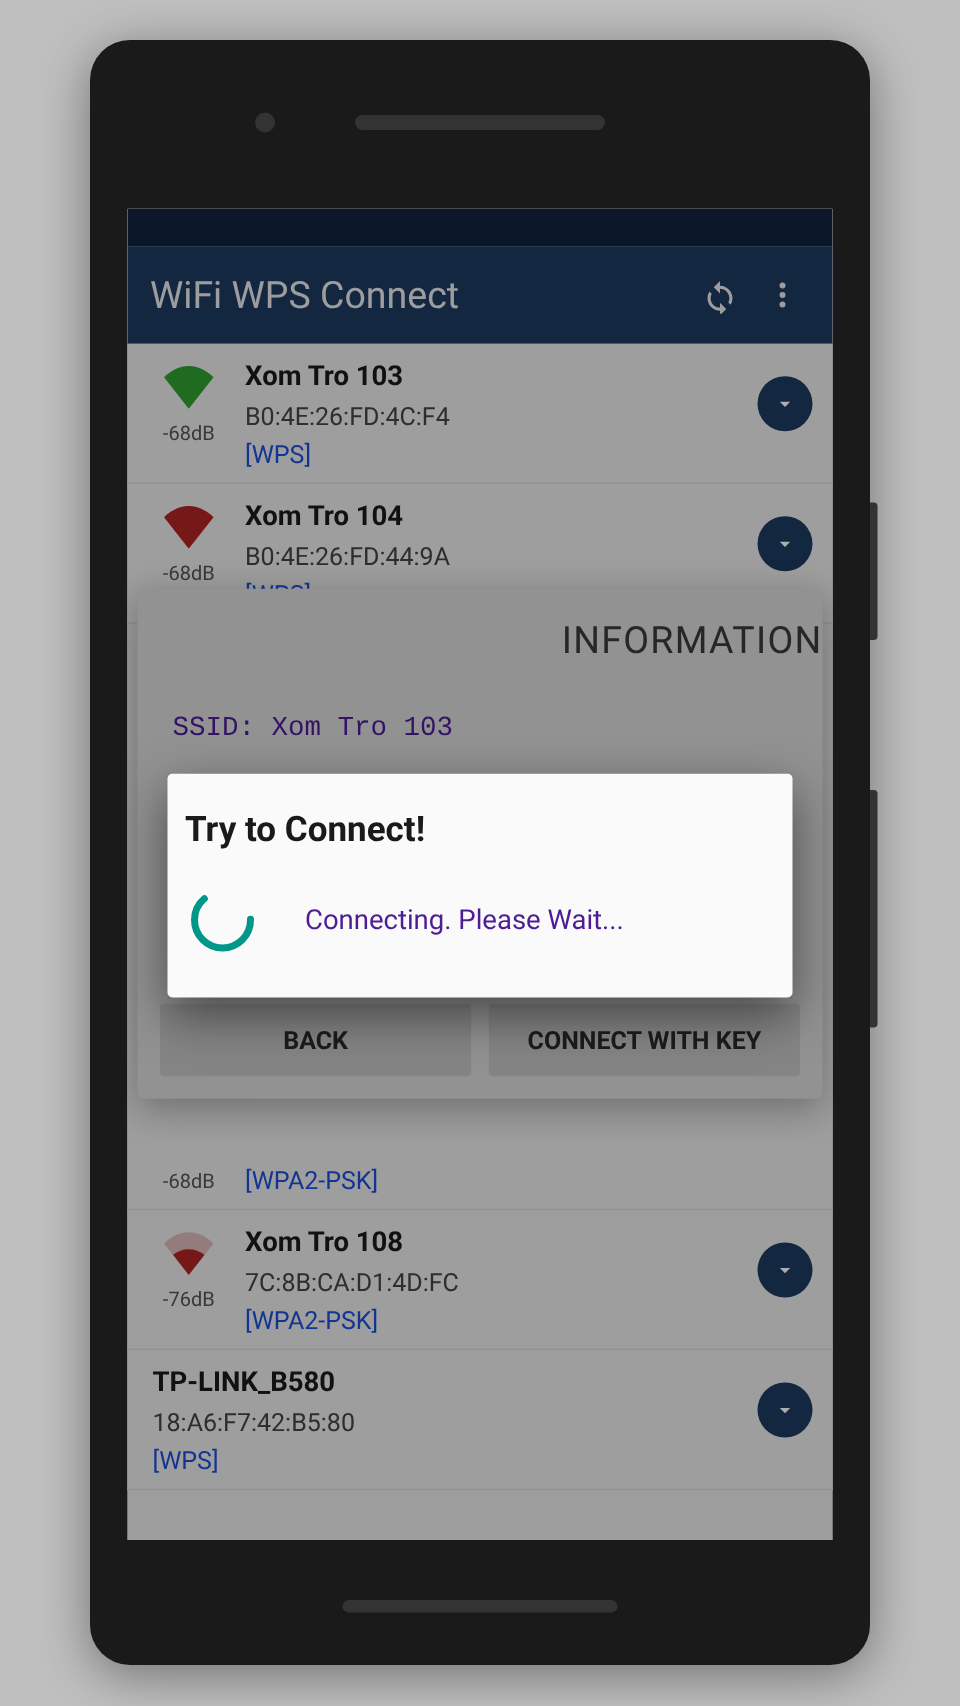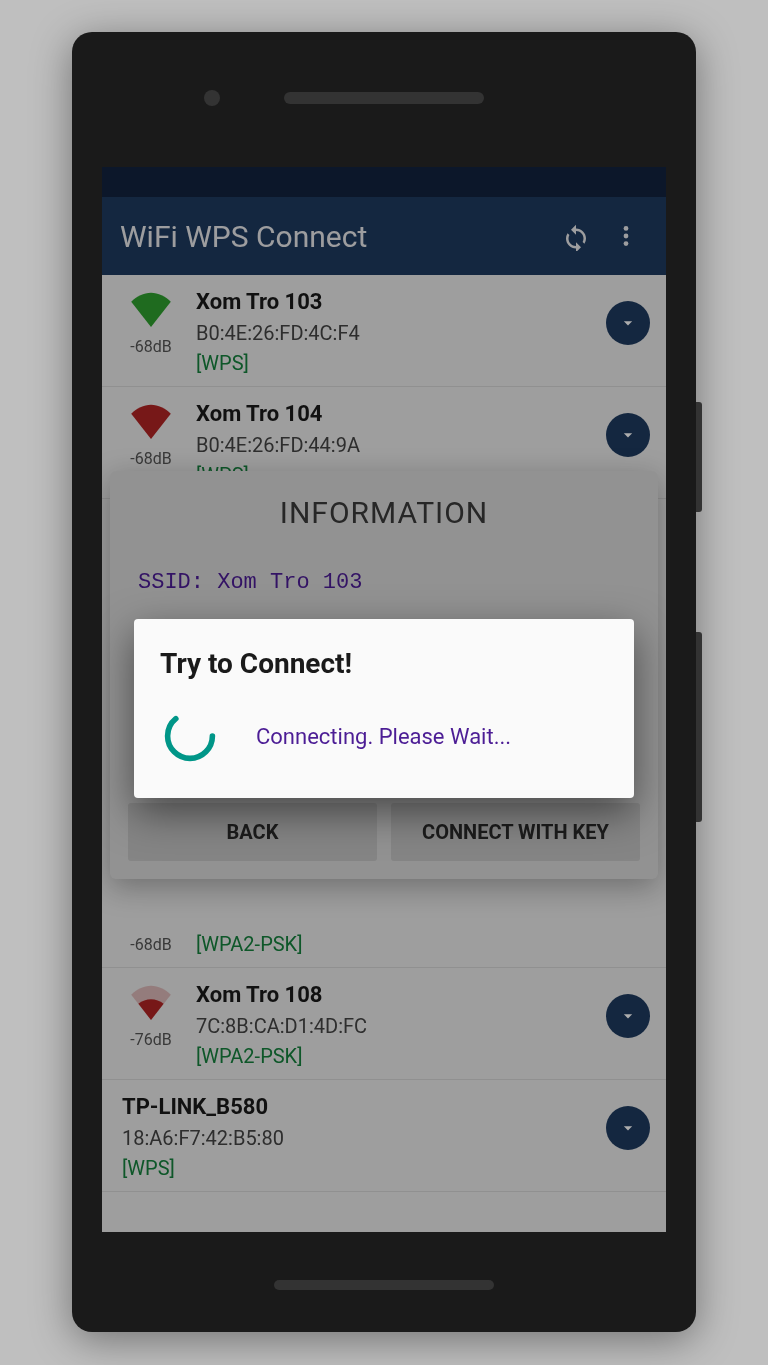--- a/index.html
+++ b/index.html
@@ -11,21 +11,21 @@
     overflow: hidden;
     position: relative;
   }
   .phone {
     position: absolute;
     left: 72px;
     top: 32px;
     width: 624px;
     height: 1300px;
     background: #1a1a1a;
-    border-radius: 20px;
+    border-radius: 32px;
     box-shadow: 0 8px 40px rgba(0,0,0,0.4);
   }
   .phone-side-btn {
     position: absolute;
     right: -6px;
     width: 6px;
     background: #333;
     border-radius: 0 3px 3px 0;
   }
   .side1 { top: 370px; height: 110px; }
@@ -111,21 +111,21 @@
     font-size: 16px;
     color: #555;
     margin-top: 6px;
   }
   .info {
     flex: 1;
     padding-left: 8px;
   }
   .ssid { font-size: 22px; font-weight: 700; color: #1a1a1a; line-height: 1.5; }
   .mac  { font-size: 20px; color: #444; line-height: 1.5; }
-  .sec  { font-size: 20px; color: #15803d; line-height: 1.5; }
+  .sec  { font-size: 20px; color: #1d4ed8; line-height: 1.5; }
   .expand {
     width: 44px; height: 44px;
     background: #1e3a5f;
     border-radius: 50%;
     display: flex;
     align-items: center;
     justify-content: center;
     margin-top: 16px;
     margin-right: 4px;
   }
@@ -136,21 +136,21 @@
     position: absolute;
     top: 304px;
     left: 8px;
     right: 8px;
     background: #d8d8d8;
     border-radius: 6px;
     box-shadow: 0 8px 30px rgba(0,0,0,0.3);
     padding-bottom: 18px;
   }
   .info-title {
-    text-align: center;
+    text-align: right;
     font-size: 30px;
     color: #3a3a3a;
     padding: 24px 0 18px 0;
     letter-spacing: 1px;
   }
   .info-ssid {
     font-size: 22px;
     color: #4c1d95;
     padding: 22px 28px 10px 28px;
     font-family: Liberation Mono, monospace;
@@ -176,21 +176,21 @@
 
   
   .connect-dialog {
     position: absolute;
     top: 452px;
     left: 32px;
     right: 32px;
     background: #fafafa;
     border-radius: 4px;
     box-shadow: 0 14px 40px rgba(0,0,0,0.5);
-    padding: 28px 26px 34px 26px;
+    padding: 28px 26px 34px 14px;
   }
   .connect-title {
     font-size: 28px;
     font-weight: 700;
     color: #1a1a1a;
     margin-bottom: 28px;
   }
   .connect-row {
     display: flex;
     align-items: center;

